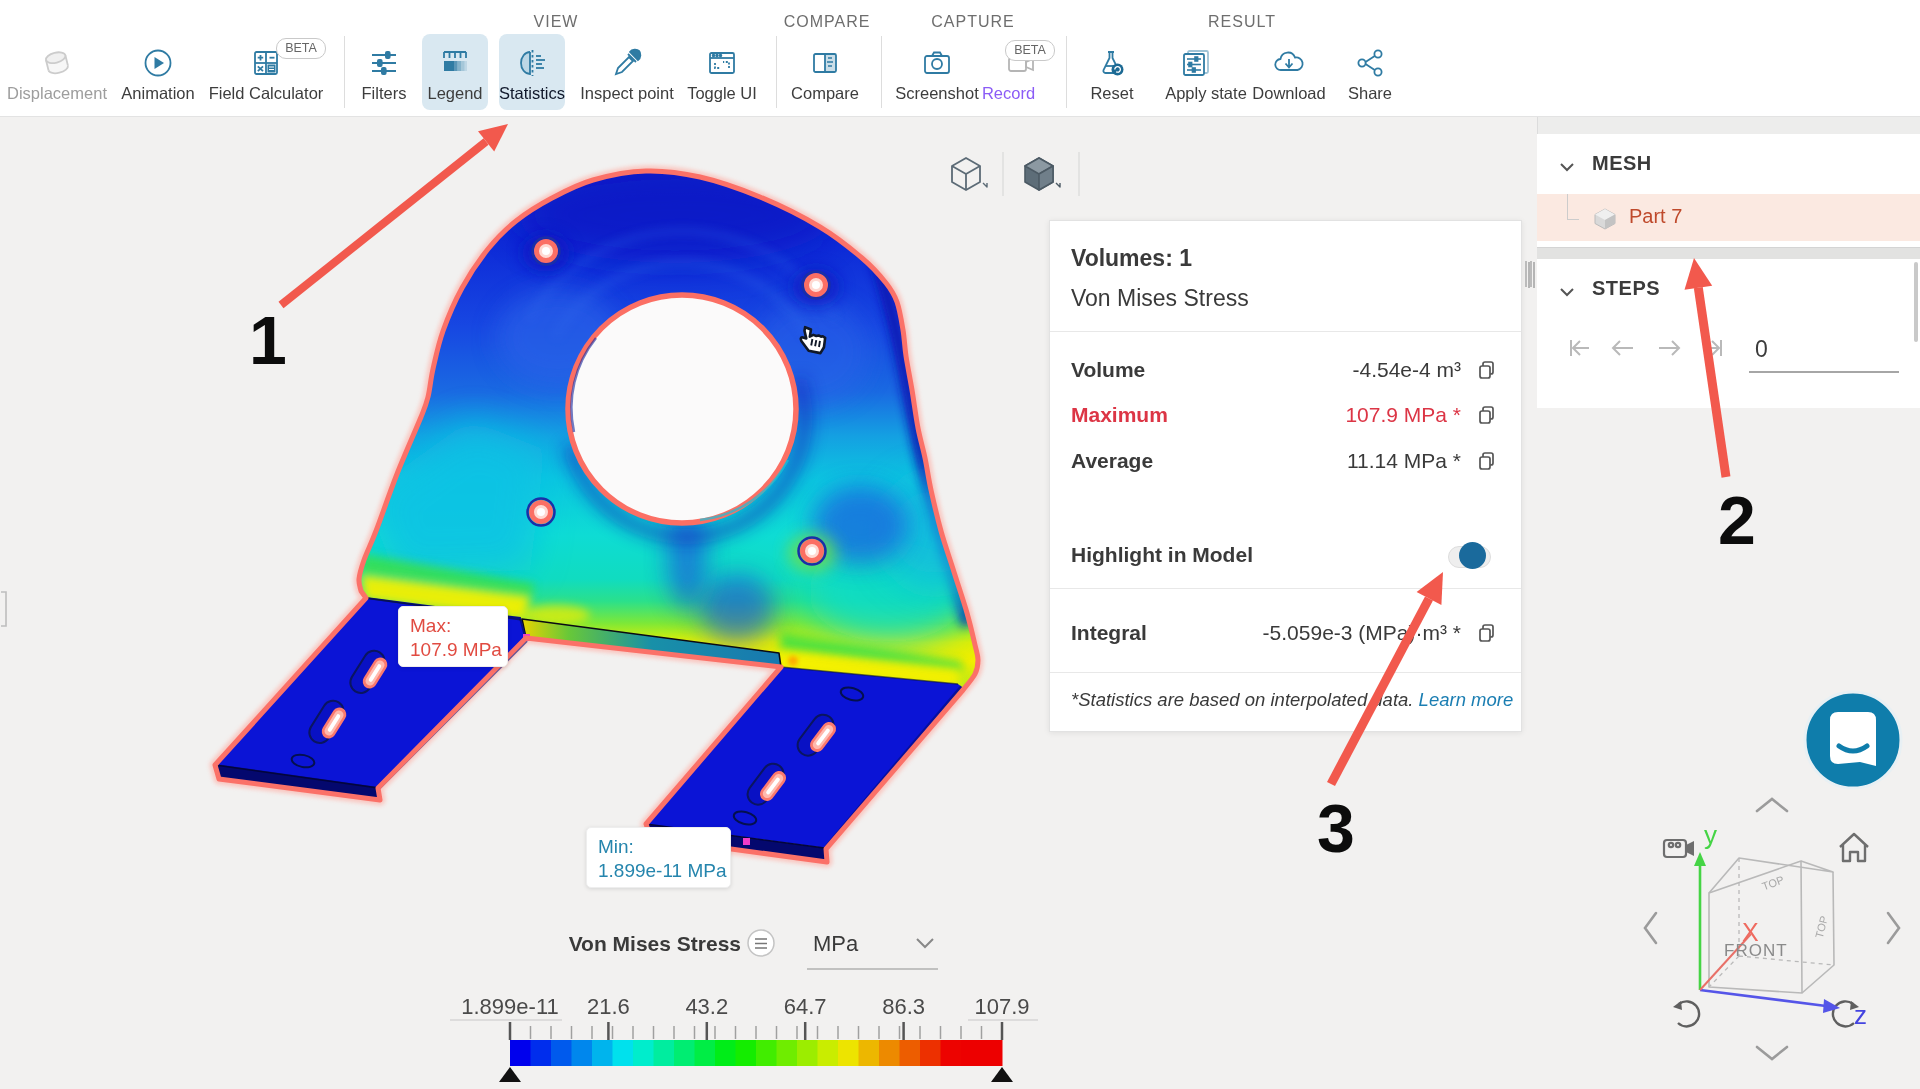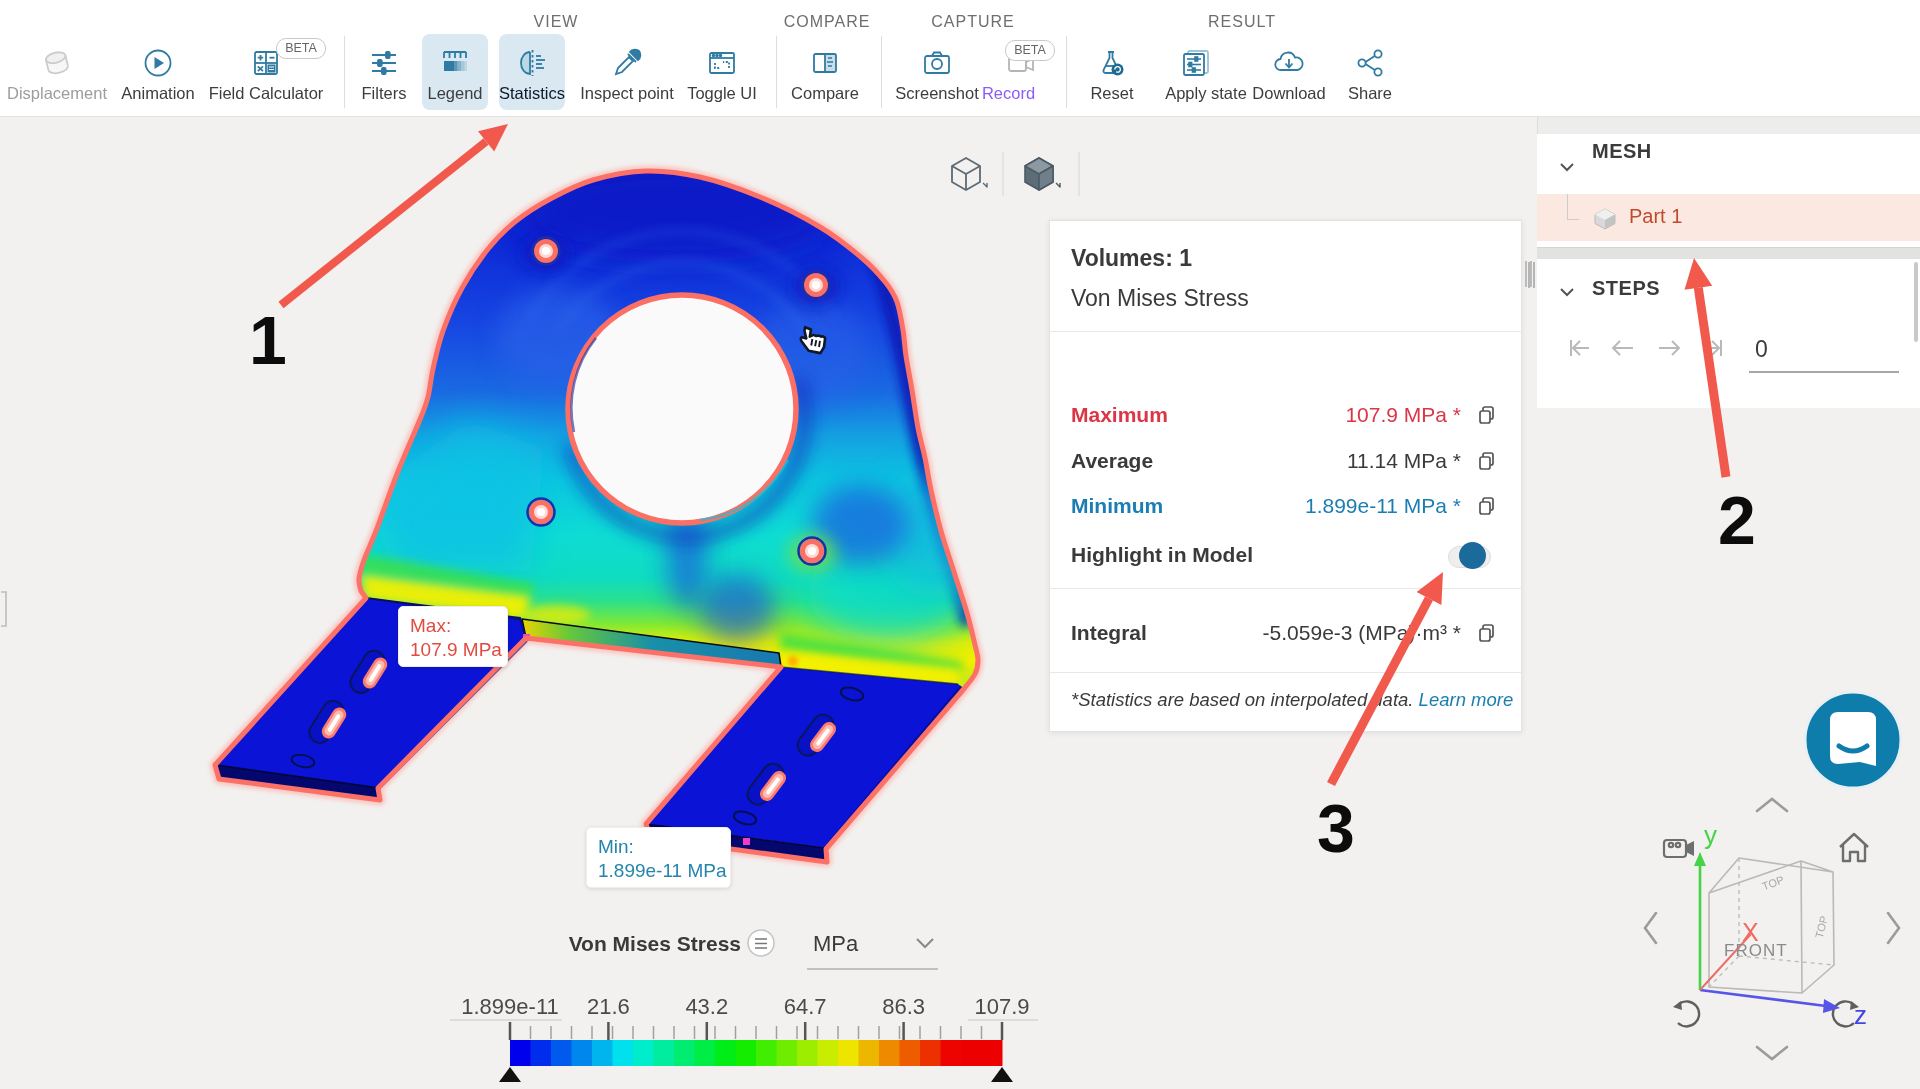--- a/index.html
+++ b/index.html
@@ -434,25 +434,25 @@
         </g>
       </svg></div>
     <div style="position:absolute;left:1300px;top:84px;width:140px;text-align:center;font-size:16.5px;color:#3d3d3d">Share</div>
   </div>
 
 <div style="position:absolute;left:1537px;top:116px;width:383px;height:292px;background:#ededec;border-left:1px solid #dcdcdc;z-index:10"></div>
 <div style="position:absolute;left:1537px;top:134px;width:383px;height:113px;background:#fff;border-bottom:1px solid #e4e4e4;z-index:11">
   <svg width="16" height="10" viewBox="0 0 16 10" style="position:absolute;left:22px;top:28px">
       <path d="M 2 2 L 8 8 L 14 2" stroke="#555" stroke-width="2" fill="none"></path>
     </svg>
-  <div style="position:absolute;left:55px;top:6px;font-size:20px;font-weight:bold;color:#3b3b3b;letter-spacing:0.5px">MESH</div>
+  <div style="position:absolute;left:55px;top:18px;font-size:20px;font-weight:bold;color:#3b3b3b;letter-spacing:0.5px">MESH</div>
   <div style="position:absolute;left:0;top:60px;width:383px;height:47px;background:#fbe9e1"></div>
   <div style="position:absolute;left:30px;top:60px;width:1px;height:25px;background:#ccc"></div>
   <div style="position:absolute;left:30px;top:85px;width:12px;height:1px;background:#ccc"></div>
-  <div style="position:absolute;left:92px;top:71px;font-size:20px;color:#bf4a2c">Part 1</div>
+  <div style="position:absolute;left:92px;top:71px;font-size:20px;color:#bf4a2c">Part 7</div>
 </div>
 <svg width="24" height="24" viewBox="0 0 24 24" style="position:absolute;left:1593px;top:207px;z-index:12">
 <path d="M 12 2 L 22 7.5 L 22 16.5 L 12 22 L 2 16.5 L 2 7.5 Z" fill="#d9d9d9" stroke="#bbb" stroke-width="1"></path>
 <path d="M 2 7.5 L 12 13 L 22 7.5 L 12 2 Z" fill="#efefef"></path>
 <path d="M 12 13 L 22 7.5 L 22 16.5 L 12 22 Z" fill="#c3c3c3"></path>
   </svg>
 <div style="position:absolute;left:1537px;top:247px;width:383px;height:12px;background:#e2e2e1;border-top:1px solid #d4d4d4;border-bottom:1px solid #d4d4d4;z-index:11"></div>
 <div style="position:absolute;left:1528px;top:262px;width:3px;height:26px;border-left:2px solid #b5b5b5;border-right:2px solid #b5b5b5;z-index:12"></div>
 <div style="position:absolute;left:1537px;top:259px;width:383px;height:149px;background:#fff;z-index:11">
   <svg width="16" height="10" viewBox="0 0 16 10" style="position:absolute;left:22px;top:28px">
@@ -469,39 +469,39 @@
     <text x="218" y="98" font-size="23" fill="#3b3b3b" font-family="Liberation Sans">0</text>
     <line x1="212" y1="113" x2="362" y2="113" stroke="#888" stroke-width="1.5"></line>
   </svg>
 </div>
 <div style="position:absolute;left:1914px;top:262px;width:4px;height:80px;background:#c9c9c9;border-radius:2px;z-index:12"></div>
 
 <div style="position:absolute;left:1049px;top:220px;width:471px;height:510px;background:#fff;border:1px solid #e2e2e2;box-shadow:0 1px 6px rgba(0,0,0,0.08);z-index:20">
   <div style="position:absolute;left:21px;top:24px;font-size:23px;font-weight:bold;color:#3a3a3a">Volumes: 1</div>
   <div style="position:absolute;left:21px;top:64px;font-size:23px;color:#3a3a3a">Von Mises Stress</div>
   <div style="position:absolute;left:0;top:110px;width:100%;height:1px;background:#e8e8e8"></div>
+  <div style="position:absolute;left:0;top:126px;width:100%;height:46px">
+      <div style="position:absolute;left:21px;top:50%;transform:translateY(-50%);font-size:21px;font-weight:bold;color:#3a3a3a">Volume</div>
+      <div style="position:absolute;right:60px;top:50%;transform:translateY(-50%);font-size:21px;color:#3a3a3a">-4.54e-4 m³</div>
+      <svg width="20" height="20" viewBox="0 0 20 20" style="position:absolute;right:24px;top:50%;margin-top:-10px">
+        <rect x="6" y="2" width="10" height="12" rx="2" fill="#fff" stroke="#555" stroke-width="1.7"></rect>
+        <rect x="3" y="6" width="10" height="12" rx="2" fill="#fff" stroke="#555" stroke-width="1.7"></rect>
+      </svg>
+    </div>
   <div style="position:absolute;left:0;top:171px;width:100%;height:46px">
       <div style="position:absolute;left:21px;top:50%;transform:translateY(-50%);font-size:21px;font-weight:bold;color:#dc3545">Maximum</div>
       <div style="position:absolute;right:60px;top:50%;transform:translateY(-50%);font-size:21px;color:#dc3545">107.9 MPa *</div>
       <svg width="20" height="20" viewBox="0 0 20 20" style="position:absolute;right:24px;top:50%;margin-top:-10px">
         <rect x="6" y="2" width="10" height="12" rx="2" fill="#fff" stroke="#555" stroke-width="1.7"></rect>
         <rect x="3" y="6" width="10" height="12" rx="2" fill="#fff" stroke="#555" stroke-width="1.7"></rect>
       </svg>
     </div>
   <div style="position:absolute;left:0;top:217px;width:100%;height:46px">
       <div style="position:absolute;left:21px;top:50%;transform:translateY(-50%);font-size:21px;font-weight:bold;color:#3a3a3a">Average</div>
       <div style="position:absolute;right:60px;top:50%;transform:translateY(-50%);font-size:21px;color:#3a3a3a">11.14 MPa *</div>
-      <svg width="20" height="20" viewBox="0 0 20 20" style="position:absolute;right:24px;top:50%;margin-top:-10px">
-        <rect x="6" y="2" width="10" height="12" rx="2" fill="#fff" stroke="#555" stroke-width="1.7"></rect>
-        <rect x="3" y="6" width="10" height="12" rx="2" fill="#fff" stroke="#555" stroke-width="1.7"></rect>
-      </svg>
-    </div>
-  <div style="position:absolute;left:0;top:262px;width:100%;height:46px">
-      <div style="position:absolute;left:21px;top:50%;transform:translateY(-50%);font-size:21px;font-weight:bold;color:#1b7eb2">Minimum</div>
-      <div style="position:absolute;right:60px;top:50%;transform:translateY(-50%);font-size:21px;color:#1b7eb2">1.899e-11 MPa *</div>
       <svg width="20" height="20" viewBox="0 0 20 20" style="position:absolute;right:24px;top:50%;margin-top:-10px">
         <rect x="6" y="2" width="10" height="12" rx="2" fill="#fff" stroke="#555" stroke-width="1.7"></rect>
         <rect x="3" y="6" width="10" height="12" rx="2" fill="#fff" stroke="#555" stroke-width="1.7"></rect>
       </svg>
     </div>
   <div style="position:absolute;left:21px;top:322px;font-size:21px;font-weight:bold;color:#3a3a3a">Highlight in Model</div>
   <div style="position:absolute;left:398px;top:325px;width:41px;height:20px;background:#eee;border:1px solid #ddd;border-radius:11px"></div>
   <div style="position:absolute;left:409px;top:321px;width:27px;height:27px;background:#1a6a9c;border-radius:50%"></div>
   <div style="position:absolute;left:0;top:367px;width:100%;height:1px;background:#e8e8e8"></div>
   <div style="position:absolute;left:0;top:389px;width:100%;height:46px">

